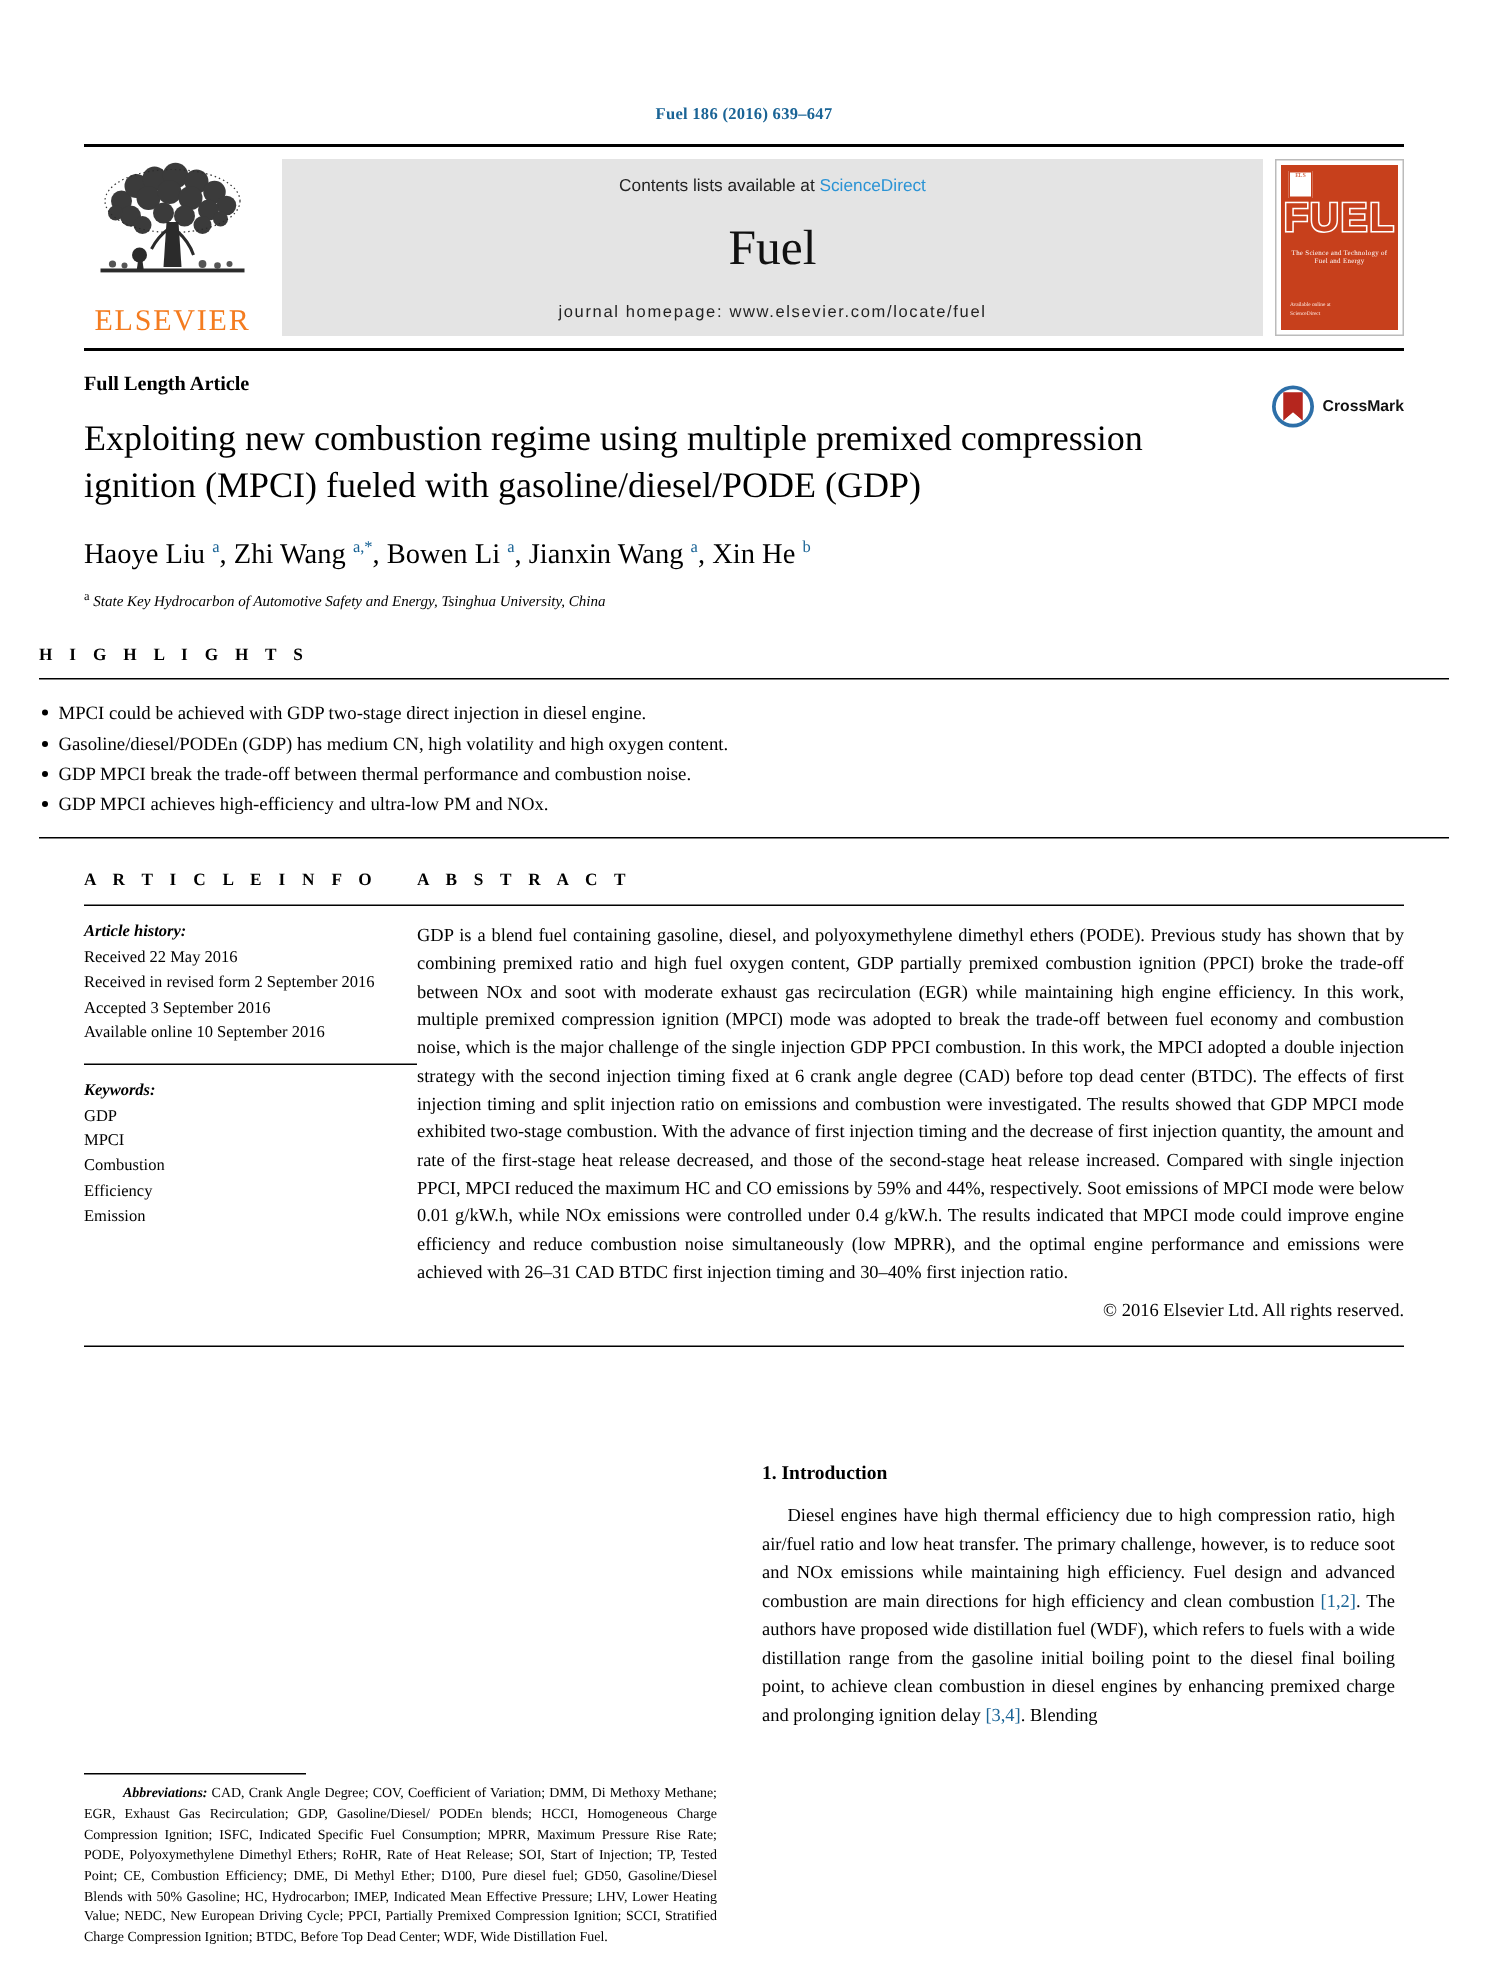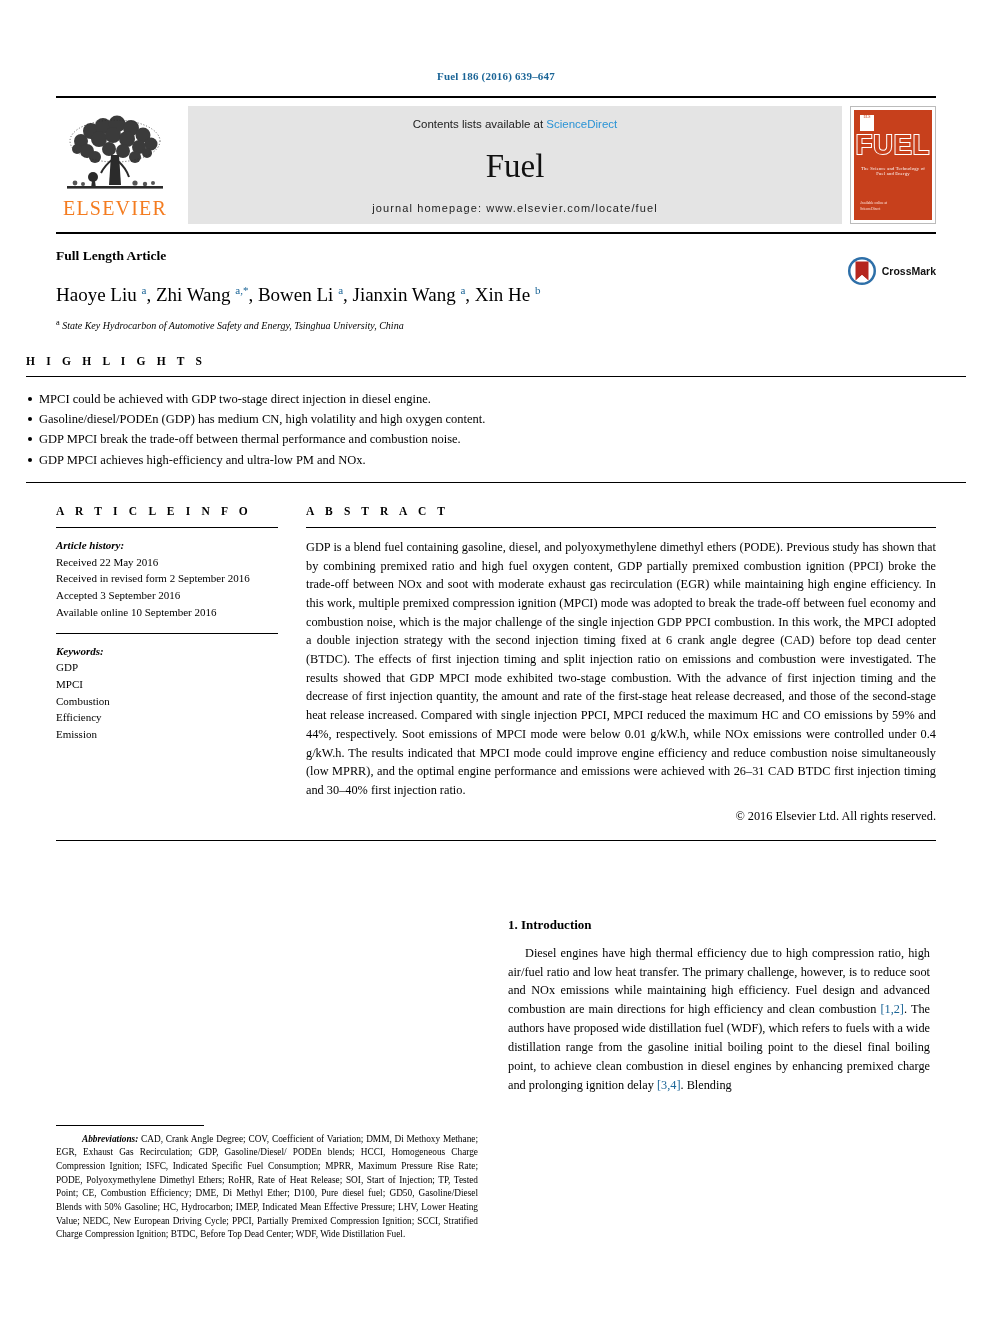--- a/index.html
+++ b/index.html
@@ -40,21 +40,21 @@
     align-items: stretch;
     height: 118px;
     padding-top: 8px;
   }
   .elsevier-logo {
     width: 118px;
     flex: 0 0 118px;
     display: flex;
     flex-direction: column;
     align-items: center;
-    justify-content: center;
+    justify-content: space-between;
     padding-top: 2px;
   }
   .tree-svg { display:block; }
   .elsevier-word {
     color: #f47c20;
     font-family: "Liberation Serif", serif;
     font-size: 20px;
     letter-spacing: 1.2px;
     line-height: 1;
     margin-top: 1px;
@@ -233,21 +233,20 @@
     background: #000;
     border-radius: 50%;
   }
   .hl-rule-bot { border-top: 1.6px solid #000; }
 
   
   .info-abs {
     margin: 0 56px;
     display: flex;
     padding-top: 22px;
-    gap: 28px;
   }
   .col-info { width: 222px; flex: 0 0 222px; }
   .col-abs  { flex: 1 1 auto; }
 
   .box-rule { border-top: 1px solid #000; margin-top: 10px; }
 
   .history {
     font-size: 11px;
     line-height: 1.52;
     padding-top: 9px;
@@ -394,20 +393,21 @@
       <svg width="30" height="30" viewBox="0 0 30 30">
         <circle cx="15" cy="15" r="14" fill="#2d6fa8"></circle>
         <circle cx="15" cy="15" r="11.5" fill="#ffffff"></circle>
         <path d="M8.5 5.5 h13 v19 l-6.5 -5.5 l-6.5 5.5 z" fill="#b5261e"></path>
         <path d="M15 19 l-5 4.4 h10 z" fill="#ffffff"></path>
       </svg>
       <span class="crossmark-label">CrossMark</span>
     </div>
 
     <div class="article-type">Full Length Article</div>
+    <h1 class="article-title">Exploiting new combustion regime using multiple premixed compression ignition (MPCI) fueled with gasoline/diesel/PODE (GDP)</h1>
 
     <div class="authors">Haoye Liu <sup>a</sup>, Zhi Wang <sup>a,*</sup>, Bowen Li <sup>a</sup>, Jianxin Wang <sup>a</sup>, Xin He <sup>b</sup></div>
 
     <div class="affils">
       <div><sup>a</sup> <span>State Key Hydrocarbon of Automotive Safety and Energy, Tsinghua University, China</span></div>
     </div>
   </div>
 
   <div class="highlights">
     <div class="sec-label">H I G H L I G H T S</div>

